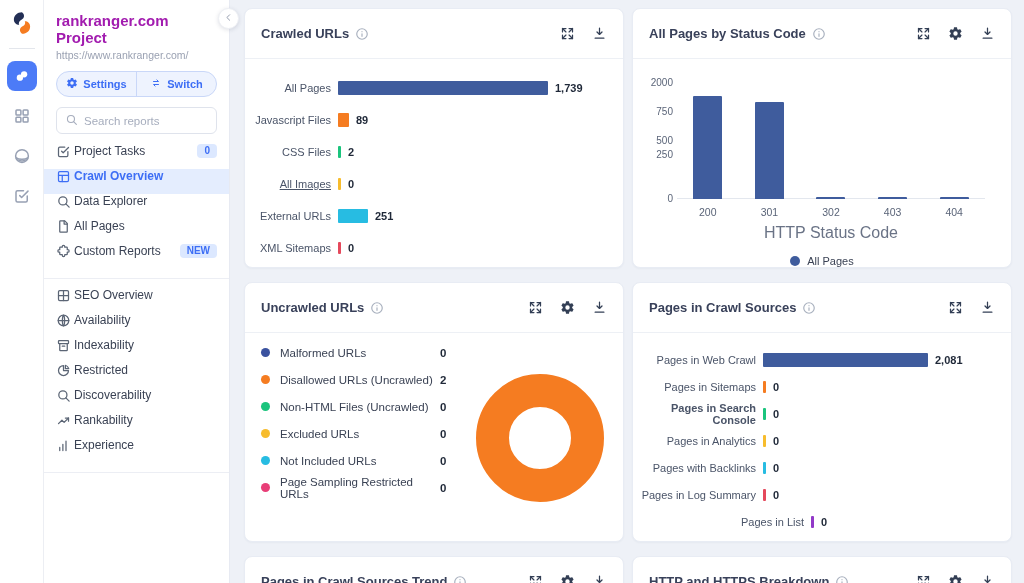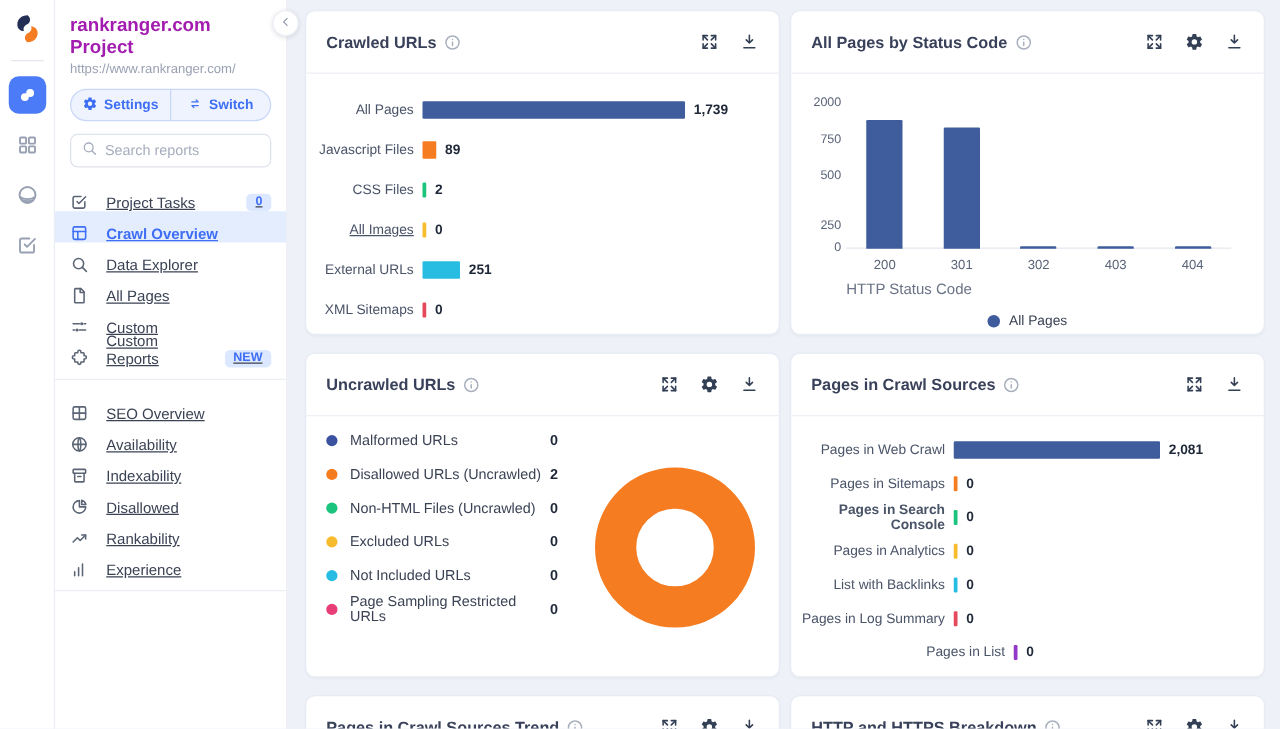--- a/index.html
+++ b/index.html
@@ -23,21 +23,21 @@
   .pname { font-size:15px; font-weight:700; color:#a21caf; }
   .purl { font-size:10.5px; color:#9AA1B2; margin-top:3px; }
   .seg { display:flex; margin:2px 12px 10px 12px; border:1px solid #C9D7F8; background:#EEF3FE; border-radius:14px; height:26px; overflow:hidden; }
   .seg button { flex:1; border:none; background:transparent; color:#3D6EF5; font-family:inherit; font-size:11px; font-weight:700; display:flex; align-items:center; justify-content:center; gap:5px; cursor:pointer; }
   .seg button + button { border-left:1px solid #C9D7F8; }
   .seg svg { width:12px; height:12px; }
   .searchbox { display:flex; align-items:center; gap:6px; margin:0 12px 10px 12px; height:27px; border:1px solid #DFE3EC; border-radius:6px; padding:0 8px; color:#A6ADBD; }
   .searchbox svg { width:13px; height:13px; flex:0 0 13px; }
   .searchbox input { border:none; outline:none; width:100%; font-family:inherit; font-size:11.5px; color:#3A4254; background:transparent; }
   .searchbox input::placeholder { color:#A6ADBD; }
-  .mitem { display:flex; align-items:flex-end; gap:14px; height:25px; padding:0 12px; font-size:12px; color:#3A4254; cursor:pointer;text-decoration:underline; }
+  .mitem { display:flex; align-items:flex-start; gap:3px; height:25px; padding:0 12px; font-size:12px; color:#3A4254; cursor:pointer; }
   .mitem svg { width:15px; height:15px; color:#5B6575; flex:0 0 15px; }
   .mitem.active { background:#E4EDFE; color:#3D6EF5; font-weight:600; }
   .mitem.active svg { color:#3D6EF5; }
   .mbadge { margin-left:auto; background:#DCE8FF; color:#3D6EF5; font-size:10px; font-weight:700; border-radius:4px; padding:2px 7px; line-height:1; }
   .pdiv { height:1px; background:#ECEEF4; margin:9px 0; }
 
   
   .main { flex:1; background:#EEF1F7; padding:8px 12px 0 14px; overflow:hidden; }
   .grid { display:grid; grid-template-columns:380px 380px; gap:14px 8px; align-content:start; }
   .card { background:#fff; border:1px solid #E8ECF4; border-radius:8px; box-shadow:0 1px 2px rgba(35,45,75,.04); height:260px; overflow:hidden; }
@@ -61,21 +61,21 @@
 
   
   .colbody { padding:24px 16px 0 16px; }
   .colplot { position:relative; margin-left:28px; margin-right:10px; height:116px; border-bottom:1px solid #E3E7EE; }
   .ytick { position:absolute; left:-32px; width:28px; text-align:right; font-size:10px; color:#5A6478; }
   .colbars { display:flex; height:116px; align-items:flex-end; }
   .colslot { flex:1; display:flex; justify-content:center; }
   .colbar { width:29px; background:#3F5C9D; border-radius:1px 1px 0 0; }
   .catrow { display:flex; margin:7px 10px 0 28px;align-items:flex-end; }
   .catrow div { flex:1; text-align:center; font-size:10.5px; color:#5A6478; }
-  .xlabel { margin:6px 10px 0 28px; font-size:12px; color:#6A7386; }
+  .xlabel { text-align:center; margin:6px 10px 0 28px; font-size:16px; color:#6A7386; }
   .clegend { display:flex; justify-content:center; align-items:center; gap:7px; margin-top:13px; cursor:pointer; }
   .clegend .dot { width:10px; height:10px; border-radius:50%; background:#3F5C9D; }
   .clegend span.lbl { font-size:11px; color:#3A4254; }
 
   
   .dbody { display:flex; padding:6px 16px 0 16px; }
   .dlist { flex:0 0 auto; }
   .drow { display:flex; align-items:center; height:27px; cursor:pointer; }
   .drow .dot { width:9px; height:9px; border-radius:50%; margin-right:10px; flex:0 0 9px; }
   .drow .dlabel { font-size:11.5px; color:#3A4254; width:160px; }
@@ -203,30 +203,20 @@
             <svg viewBox="0 0 24 24">
               <path fill="none" stroke="currentColor" stroke-width="2" stroke-linecap="round" stroke-linejoin="round" d="M7 3h7l4 4v13a1 1 0 0 1-1 1H7a1 1 0 0 1-1-1V4a1 1 0 0 1 1-1z"></path>
               <path fill="none" stroke="currentColor" stroke-width="2" stroke-linecap="round" stroke-linejoin="round" d="M13 3v5h5"></path>
             </svg>
           </span>
           <span>All Pages</span>
         </div>
         <div class="mitem">
           <span style="display: flex;">
             <svg viewBox="0 0 24 24">
-              <path fill="none" stroke="currentColor" stroke-width="2" stroke-linecap="round" stroke-linejoin="round" d="M4 8h8M18 8h2M4 16h2M12 16h8"></path>
-              <circle cx="15" cy="8" r="2" fill="currentColor"></circle>
-              <circle cx="9" cy="16" r="2" fill="currentColor"></circle>
-            </svg>
-          </span>
-          <span>Custom</span>
-        </div>
-        <div class="mitem">
-          <span style="display: flex;">
-            <svg viewBox="0 0 24 24">
               <path fill="none" stroke="currentColor" stroke-width="2" stroke-linecap="round" stroke-linejoin="round" d="M10 4a2 2 0 0 1 4 0v1h3a1 1 0 0 1 1 1v3h1a2 2 0 1 1 0 4h-1v3a1 1 0 0 1-1 1h-3v1a2 2 0 1 1-4 0v-1H7a1 1 0 0 1-1-1v-3H5a2 2 0 1 1 0-4h1V6a1 1 0 0 1 1-1h3V4z"></path>
             </svg>
           </span>
           <span>Custom Reports</span>
           <span class="mbadge">NEW</span>
         </div>
       </nav>
     <div class="pdiv"></div>
     <nav id="menu-bottom">
         <div class="mitem">
@@ -256,21 +246,30 @@
           </span>
           <span>Indexability</span>
         </div>
         <div class="mitem">
           <span style="display: flex;">
             <svg viewBox="0 0 24 24">
               <path fill="none" stroke="currentColor" stroke-width="2" stroke-linecap="round" stroke-linejoin="round" d="M12 4a8 8 0 1 0 8 8h-8V4z"></path>
               <path fill="none" stroke="currentColor" stroke-width="2" stroke-linecap="round" stroke-linejoin="round" d="M15 3.6a8 8 0 0 1 5.4 5.4H15V3.6z"></path>
             </svg>
           </span>
-          <span>Disallowed</span>
+          <span>Restricted</span>
+        </div>
+        <div class="mitem">
+          <span style="display: flex;">
+            <svg viewBox="0 0 24 24">
+              <circle cx="11" cy="11" r="6.5" fill="none" stroke="currentColor" stroke-width="2"></circle>
+              <path fill="none" stroke="currentColor" stroke-width="2" stroke-linecap="round" stroke-linejoin="round" d="M15.8 15.8L21 21"></path>
+            </svg>
+          </span>
+          <span>Discoverability</span>
         </div>
         <div class="mitem">
           <span style="display: flex;">
             <svg viewBox="0 0 24 24">
               <path fill="none" stroke="currentColor" stroke-width="2" stroke-linecap="round" stroke-linejoin="round" d="M4 17l5.5-5.5 3.5 3.5L20 8"></path>
               <path fill="none" stroke="currentColor" stroke-width="2" stroke-linecap="round" stroke-linejoin="round" d="M15 8h5v5"></path>
             </svg>
           </span>
           <span>Rankability</span>
         </div>
@@ -388,21 +387,21 @@
                   </svg>
                 </span>
               </button>
             </div>
         </header>
         <div class="colbody" id="chart-status">
             <div class="colplot">
               <div class="ytick" style="top: -6px;">2000</div>
               <div class="ytick" style="top: 23px;">750</div>
               <div class="ytick" style="top: 52px;">500</div>
-              <div class="ytick" style="top: 92px;">250</div>
+              <div class="ytick" style="top: 66px;">250</div>
               <div class="ytick" style="top: 110px;">0</div>
               <div class="colbars">
                 <div class="colslot">
                   <div class="colbar" style="height: 103px; background: rgb(63, 92, 157);"></div>
                 </div>
                 <div class="colslot">
                   <div class="colbar" style="height: 97px; background: rgb(63, 92, 157);"></div>
                 </div>
                 <div class="colslot">
                   <div class="colbar" style="height: 2px; background: rgb(63, 92, 157);"></div>
@@ -549,21 +548,21 @@
               <span class="hlabel" style="width: 123px; font-weight: bold;">Pages in Search Console</span>
               <span class="hbar" style="width: 3px; height: 12px; background: rgb(27, 196, 125); margin-left: 7px;"></span>
               <span class="hval">0</span>
             </div>
             <div class="hrow slim">
               <span class="hlabel" style="width: 123px;">Pages in Analytics</span>
               <span class="hbar" style="width: 3px; height: 12px; background: rgb(247, 188, 45); margin-left: 7px;"></span>
               <span class="hval">0</span>
             </div>
             <div class="hrow slim">
-              <span class="hlabel" style="width: 123px;">List with Backlinks</span>
+              <span class="hlabel" style="width: 123px;">Pages with Backlinks</span>
               <span class="hbar" style="width: 3px; height: 12px; background: rgb(39, 188, 226); margin-left: 7px;"></span>
               <span class="hval">0</span>
             </div>
             <div class="hrow slim">
               <span class="hlabel" style="width: 123px;">Pages in Log Summary</span>
               <span class="hbar" style="width: 3px; height: 12px; background: rgb(229, 73, 92); margin-left: 7px;"></span>
               <span class="hval">0</span>
             </div>
             <div class="hrow slim">
               <span class="hlabel" style="width: 123px; margin-left: 48px;">Pages in List</span>

